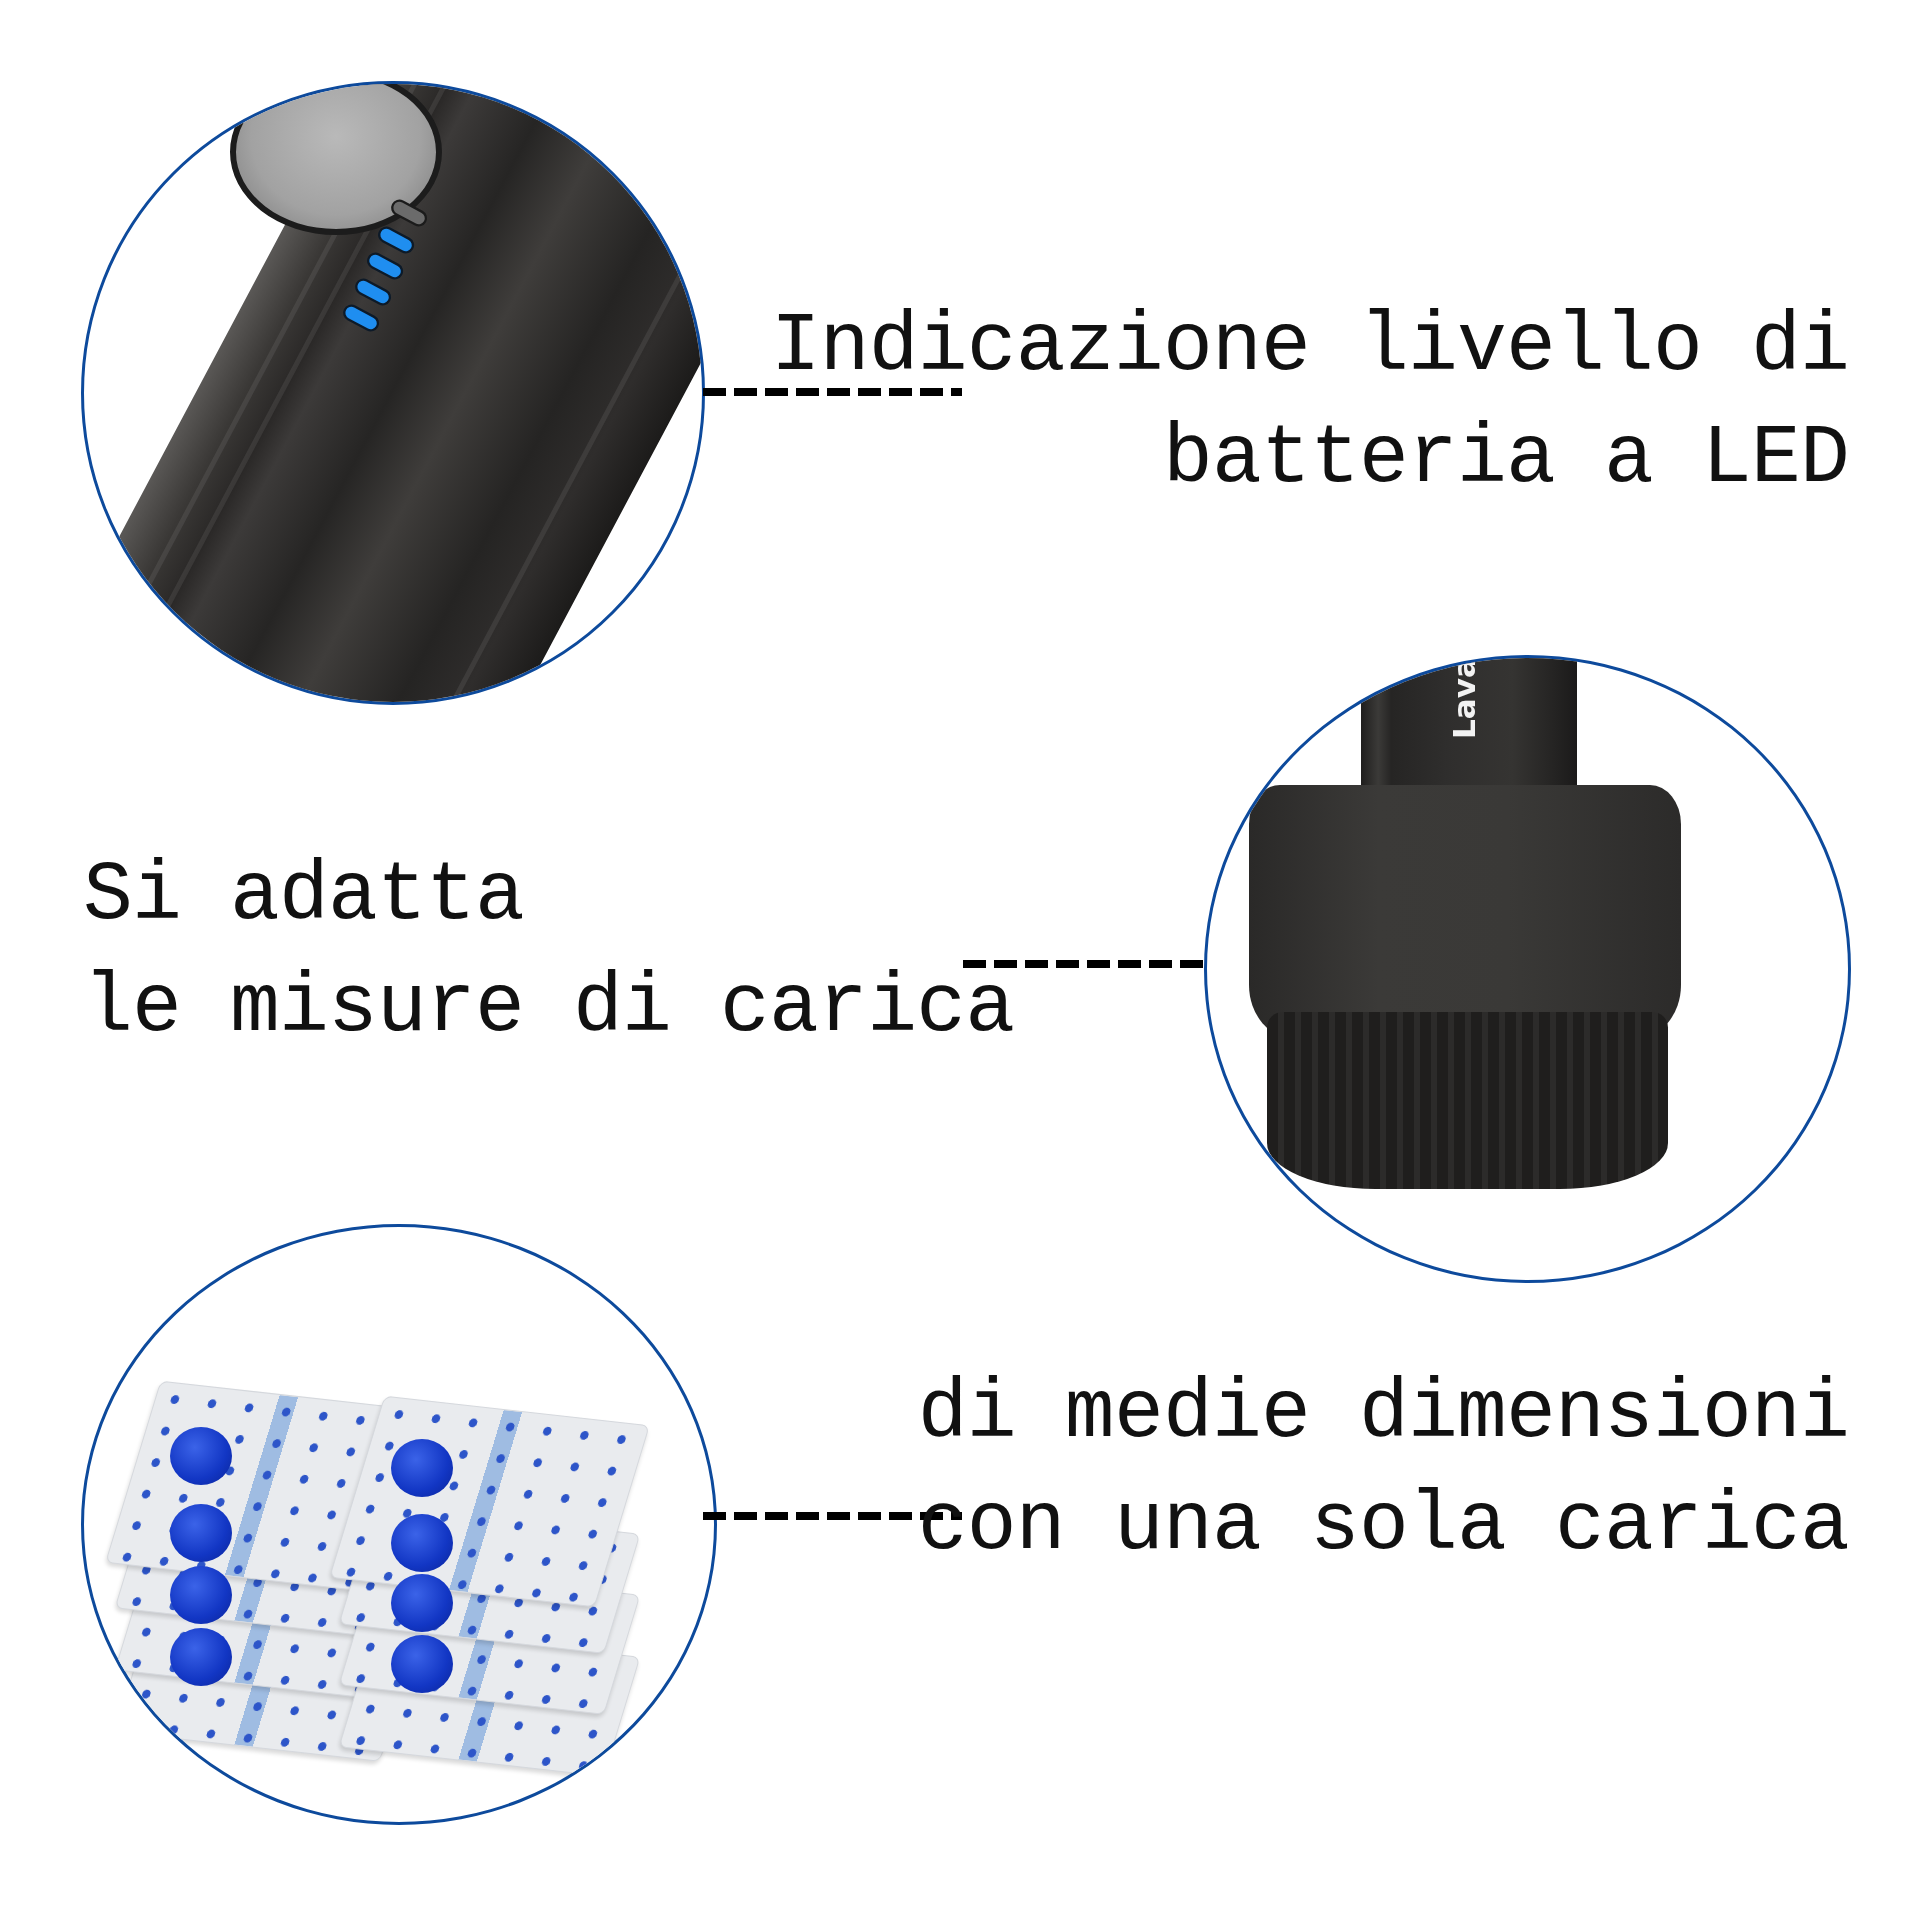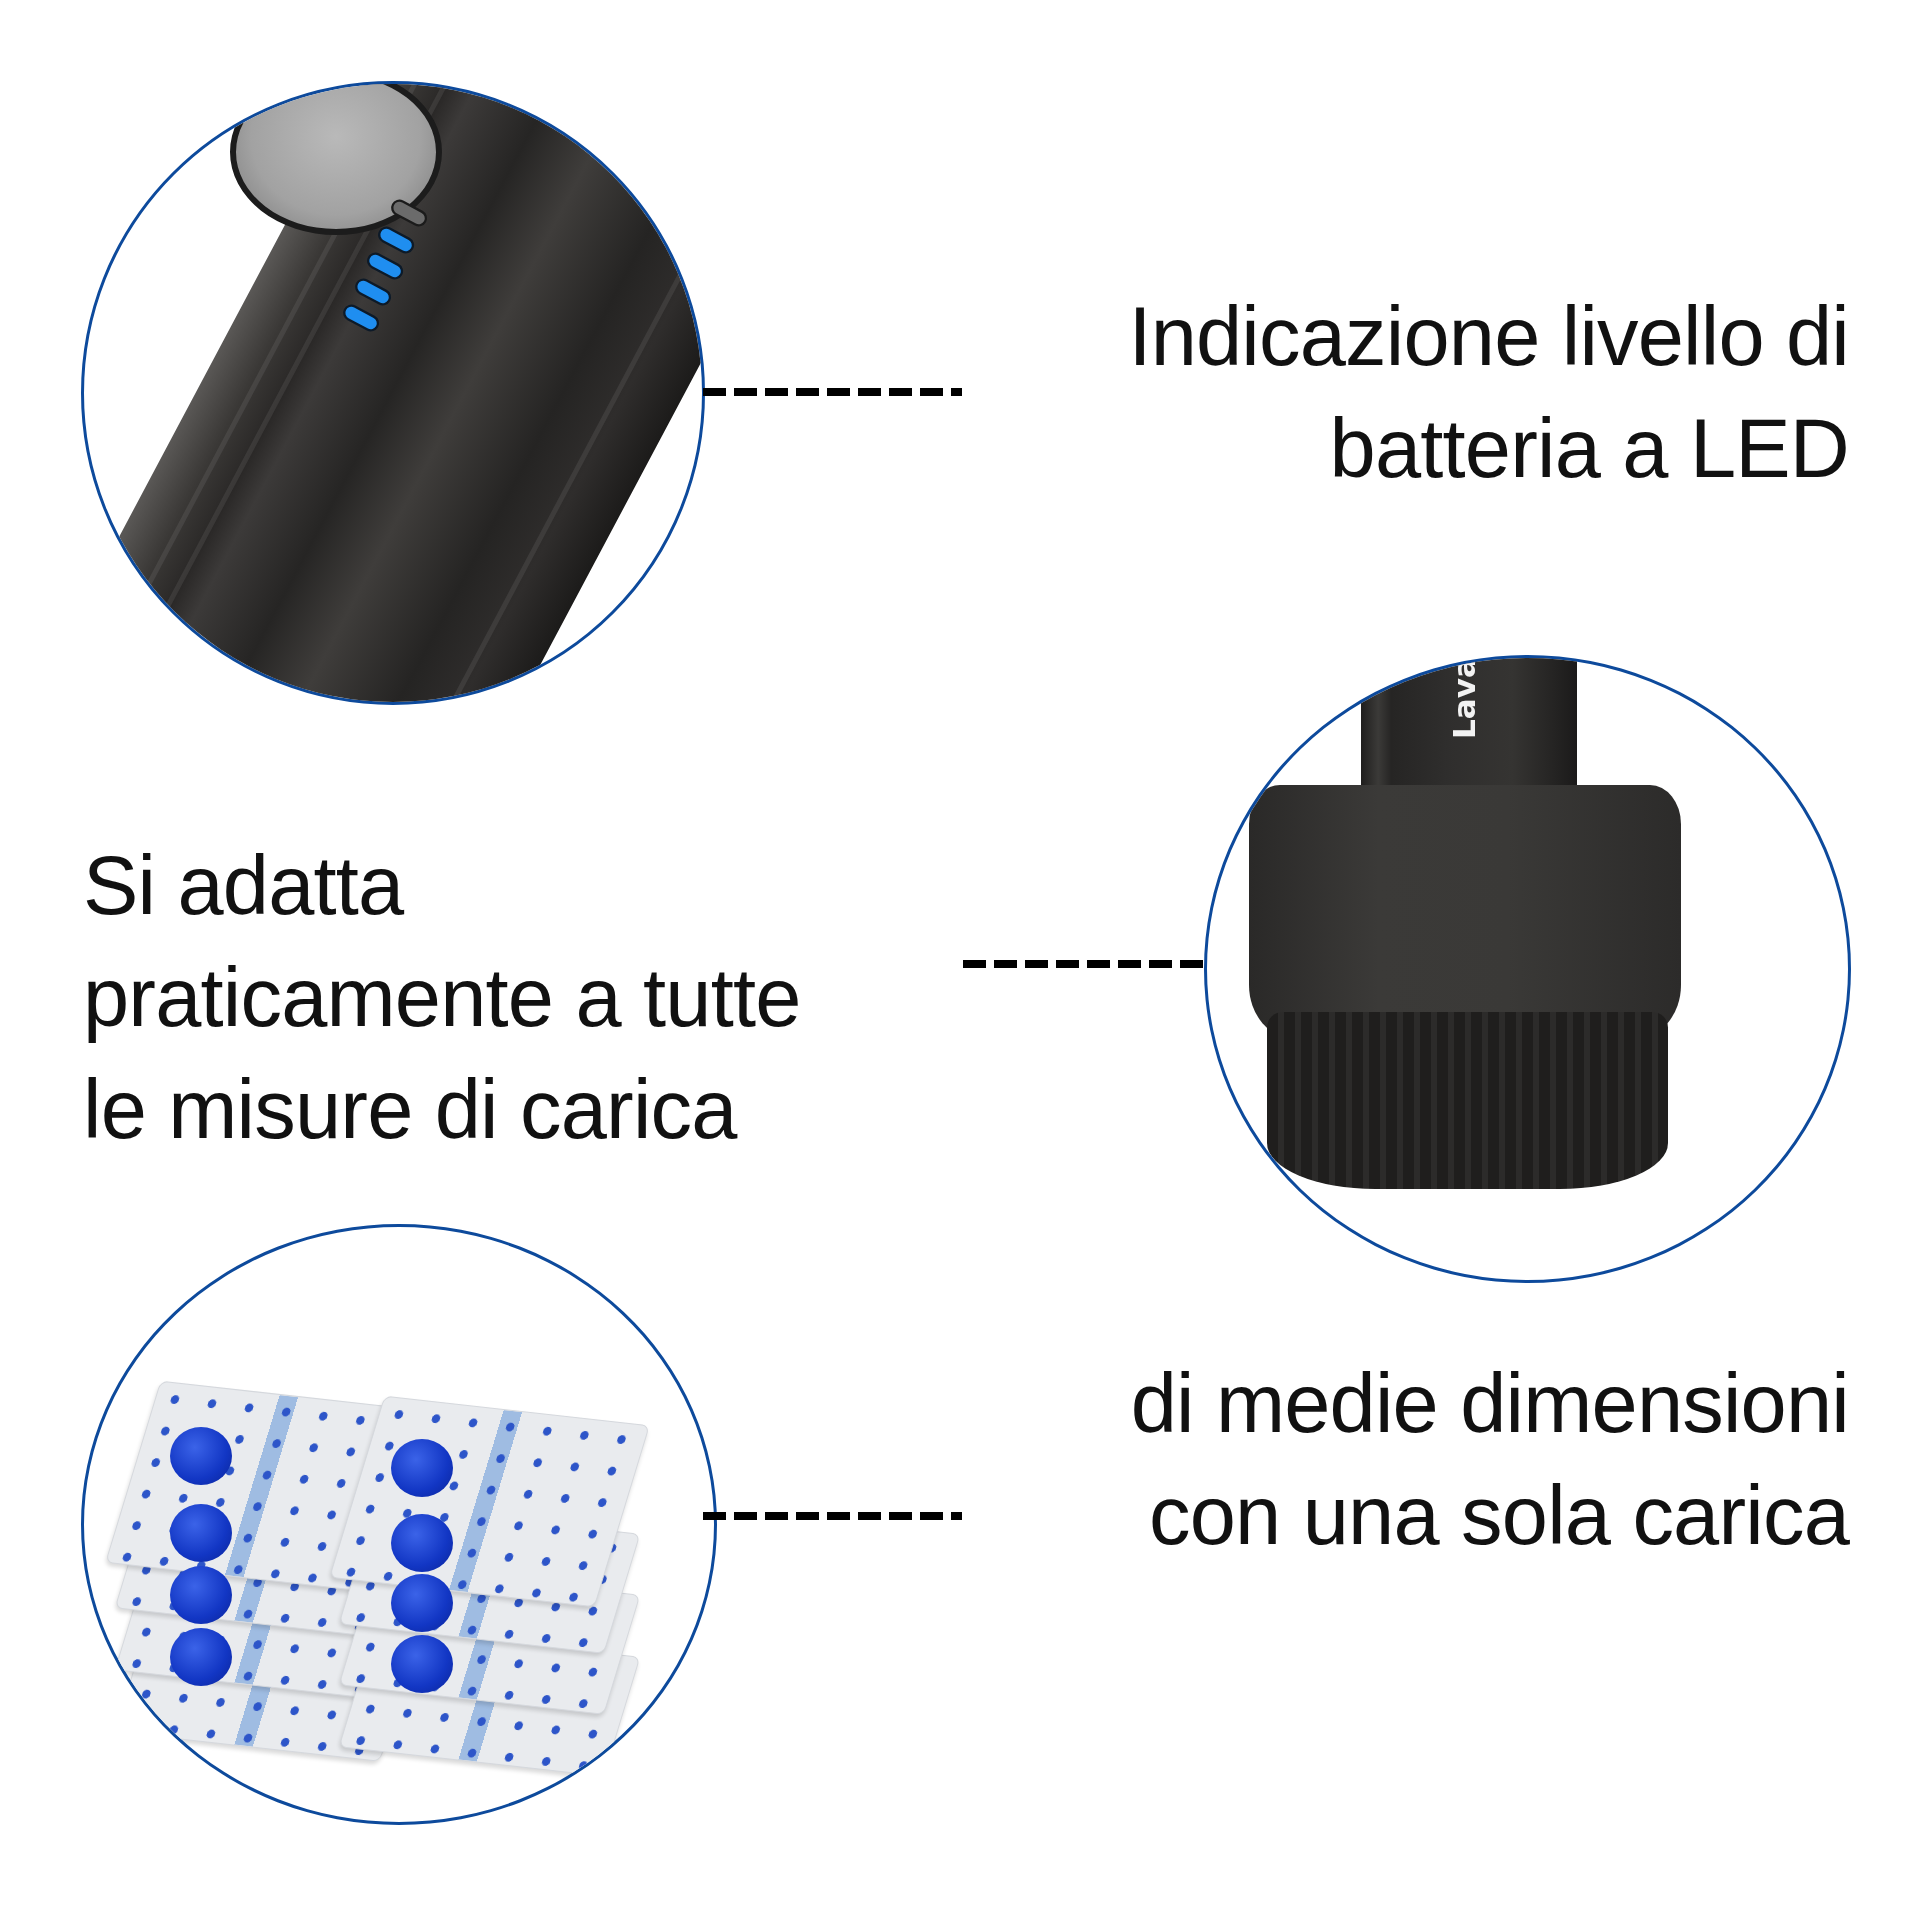--- a/index.html
+++ b/index.html
@@ -1,22 +1,22 @@
 <!DOCTYPE html>
 <html style="font-size:12.3px"><head>
 <meta charset="utf-8">
 <style>
   html, body { margin: 0; padding: 0; background: #ffffff; }
   body { width: 1926px; height: 1926px; position: relative; overflow: hidden;
          font-family: "DejaVu Sans", sans-serif; color: #000; }
   .circle { position: absolute; border-radius: 50%; border: 3.1px solid #0d4a9c;
             overflow: hidden; background: #fff; box-sizing: border-box; }
-  .feature-text { position: absolute; font-family: Liberation Sans, sans-serif;
+  .feature-text { position: absolute; font-family: Liberation Mono, monospace;
                   font-stretch: condensed; font-size: 83px; line-height: 112px; color: #111;
-                  letter-spacing: -0.8px; }
+                  letter-spacing: -0.8px; margin-top: 10px; }
   .feature-text div { white-space: nowrap; }
   .right-align { text-align: right; }
   .dash { position: absolute; height: 7.7px;
           background-image: repeating-linear-gradient(90deg, #000 0 23px, transparent 23px 31px); }
 
   
   #c1 { left: 81px; top: 81px; width: 624px; height: 624px; }
   .handle { position: absolute; left: 116px; top: -108px; width: 432px; height: 925px;
             transform: rotate(28deg); transform-origin: center;
             border-radius: 200px;
@@ -70,21 +70,20 @@
   <div class="led" style="left:260px;top:228px;transform:rotate(28deg)"></div>
 </div>
 <div class="dash" style="left:703px;top:388px;width:259px"></div>
 <div class="feature-text right-align" style="right:77px;top:281px">
   <div>Indicazione livello di</div>
   <div>batteria a LED</div>
 </div>
 
 <div class="feature-text" style="left:83px;top:830px">
   <div>Si adatta</div>
-  <div>praticamente a tutte</div>
   <div>le misure di carica</div>
 </div>
 <div class="dash" style="left:963px;top:960px;width:243px"></div>
 <div class="circle" id="c2">
   <div class="tube"></div>
   <div class="brand" style="top:81px">Lava</div>
   <div class="collar"></div>
   <div class="ring"></div>
 </div>
 

